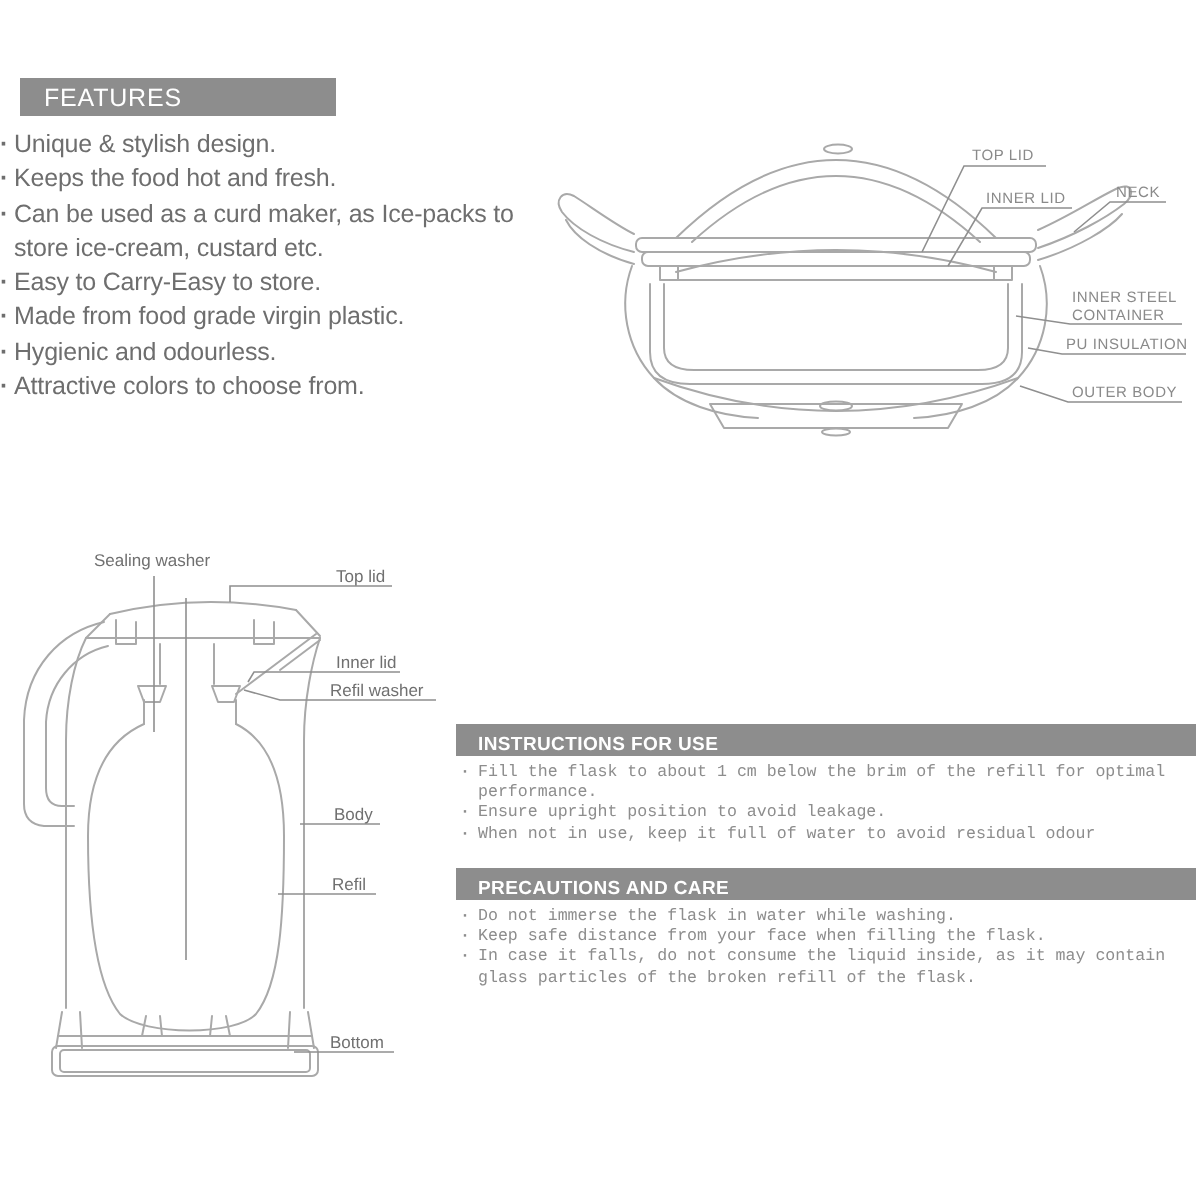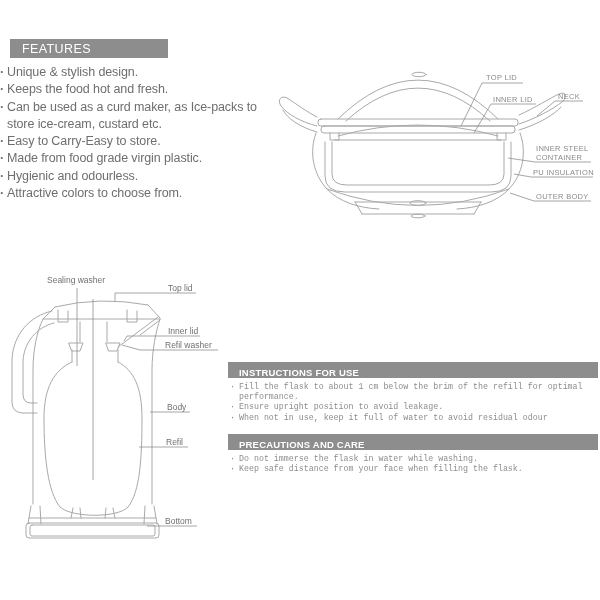--- a/index.html
+++ b/index.html
@@ -180,16 +180,17 @@
     </ul>
   </div>
 
   <div class="sec precautions">
     <div class="sec-bar">
       <span>PRECAUTIONS AND CARE</span>
     </div>
     <ul class="sec-list">
       <li>Do not immerse the flask in water while washing.</li>
       <li>Keep safe distance from your face when filling the flask.</li>
+      <li>In case it falls, do not consume the liquid inside, as it may contain glass particles of the broken refill of the flask.</li>
     </ul>
   </div>
 
 </div>
 
 </body></html>

